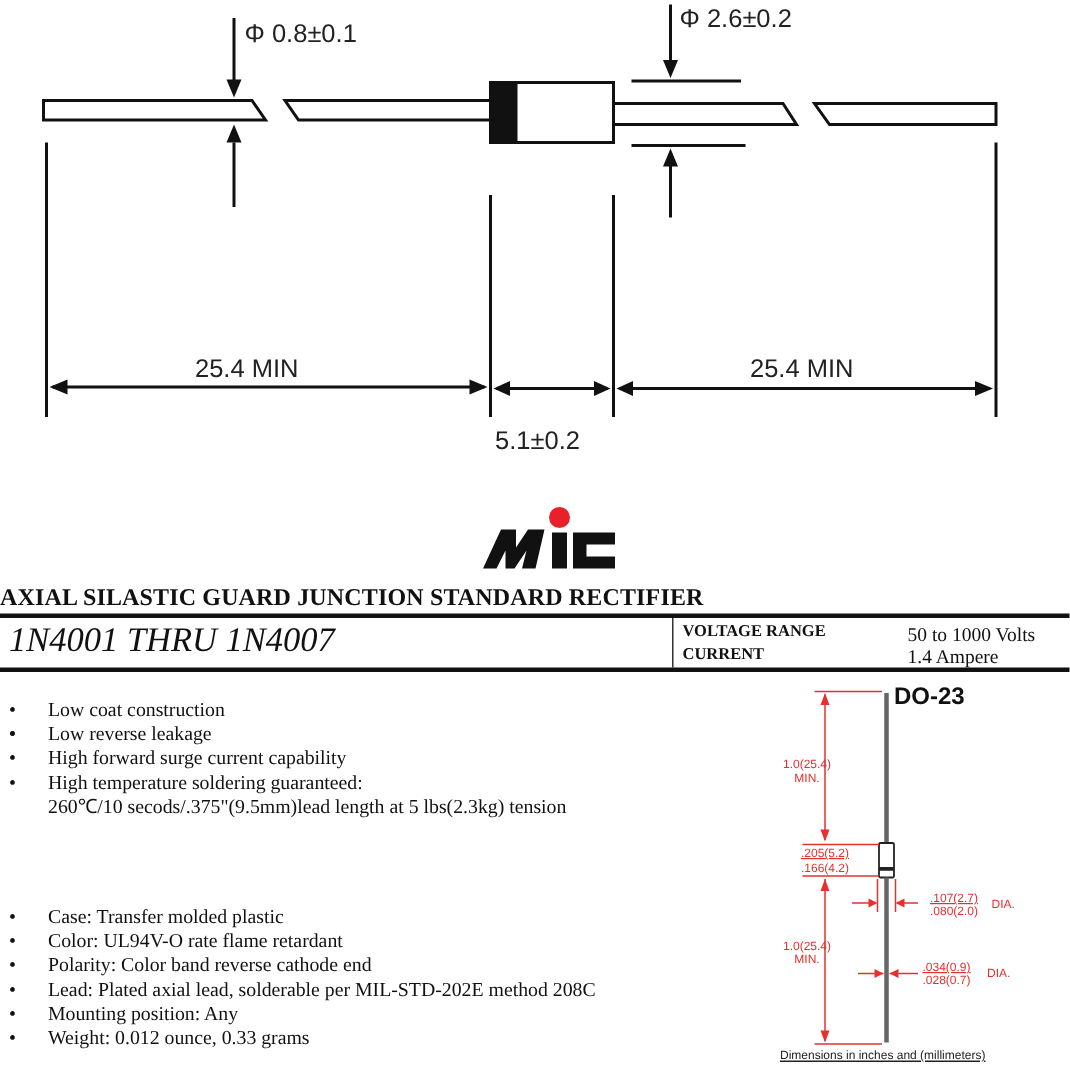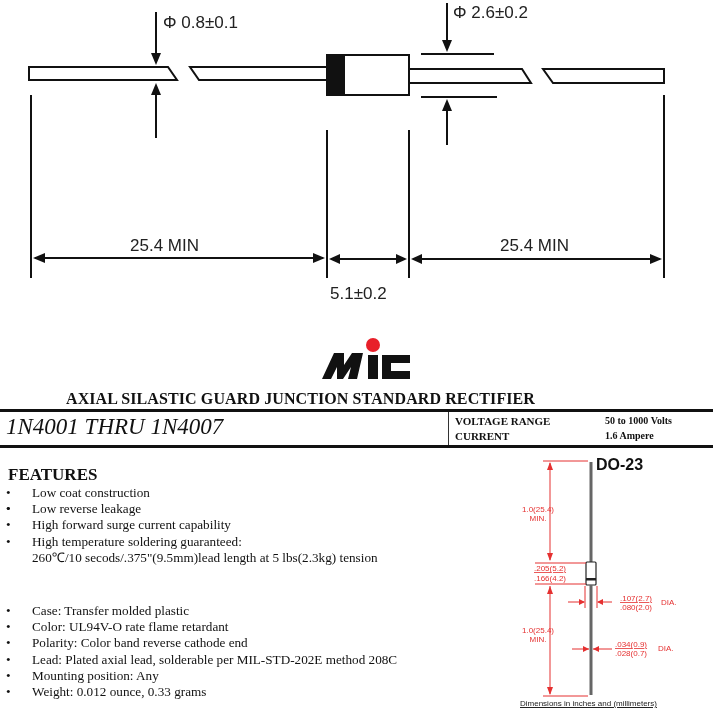--- a/index.html
+++ b/index.html
@@ -1,26 +1,26 @@
 <!DOCTYPE html>
 <html><head>
 <meta charset="utf-8">
 <style>
   html, body { margin:0; padding:0; background:#fff; }
   body { width:713px; height:720px; position:relative; overflow:hidden; font-family:"Liberation Serif", serif; color:#111; }
   .abs { position:absolute; }
   #top-drawing { position:absolute; left:0; top:0; width:713px; height:320px; }
   .dimtxt { font-family:"Liberation Sans", sans-serif; font-size:17px; fill:#222; }
   #logo { left:318px; top:335px; width:95px; height:46px; }
-  #title { left:0; width:601px; top:390px; text-align:center; font-weight:bold; font-size:16px; letter-spacing:0.1px; }
+  #title { left:0; width:601px; top:390px; text-align:left; font-weight:bold; font-size:16px; letter-spacing:0.1px; }
   .rule-thick { left:0; width:713px; height:3px; background:#111; }
   #part-no { left:6px; top:414px; font-size:23px;font-style:italic; }
   #spec-divider { left:448px; top:412px; width:1px; height:33px; background:#333; }
   .speclabel { font-weight:bold; font-size:11px; }
-  .specval { font-weight:bold; font-size:10px; }
+  .specval { font-weight:normal; font-size:13px; }
   .section-h { font-weight:bold; font-size:17px; }
   ul.bul { list-style:none; margin:0; padding:0; }
   ul.bul li { position:relative; padding-left:32px; font-size:13.2px; line-height:16.2px; }
   ul.bul li .dot { position:absolute; left:6px; top:0; }
   .cont { padding-left:32px; font-size:13.2px; line-height:16.2px; }
   #pkg-title { left:596px; top:456px; font-family:"Liberation Sans", sans-serif; font-weight:bold; font-size:16px; }
   #pkg-drawing { position:absolute; left:500px; top:450px; width:213px; height:260px; }
   .rtxt { font-family:"Liberation Sans", sans-serif; font-size:8px; fill:#e53030; }
   #pkg-note { left:520px; top:699px; font-family:"Liberation Sans", sans-serif; font-size:8px; color:#222;text-decoration:underline; }
 </style>
@@ -90,25 +90,24 @@
   </g>
 </svg>
 
 <div id="title" class="abs">AXIAL SILASTIC GUARD JUNCTION STANDARD RECTIFIER</div>
 <div class="abs rule-thick" style="top:409px;"></div>
 <div id="part-no" class="abs">1N4001 THRU 1N4007</div>
 <div id="spec-divider" class="abs"></div>
 <div class="abs speclabel" style="left:455px; top:415px;">VOLTAGE RANGE</div>
 <div class="abs specval" style="left:605px; top:415px;">50 to 1000 Volts</div>
 <div class="abs speclabel" style="left:455px; top:430px;">CURRENT</div>
-<div class="abs specval" style="left:605px; top:430px;">1.6 Ampere</div>
+<div class="abs specval" style="left:605px; top:430px;">1.4 Ampere</div>
 <div class="abs rule-thick" style="top:445px;"></div>
 
 <div class="abs" style="left:8px; top:465px; width:440px;">
-  <div class="section-h">FEATURES</div>
   <ul class="bul" style="margin-left:-8px;">
     <li><span class="dot">•</span><span>Low coat construction</span></li>
     <li><span class="dot">•</span></li>
     <li><span class="dot">•</span><span>Low reverse leakage</span></li>
     <li><span class="dot">•</span><span>High forward surge current capability</span></li>
     <li><span class="dot">•</span><span>High temperature soldering guaranteed:</span></li>
   </ul>
   <div class="cont" style="margin-left:-8px;">260℃/10 secods/.375"(9.5mm)lead length at 5 lbs(2.3kg) tension</div>
 </div>
 

